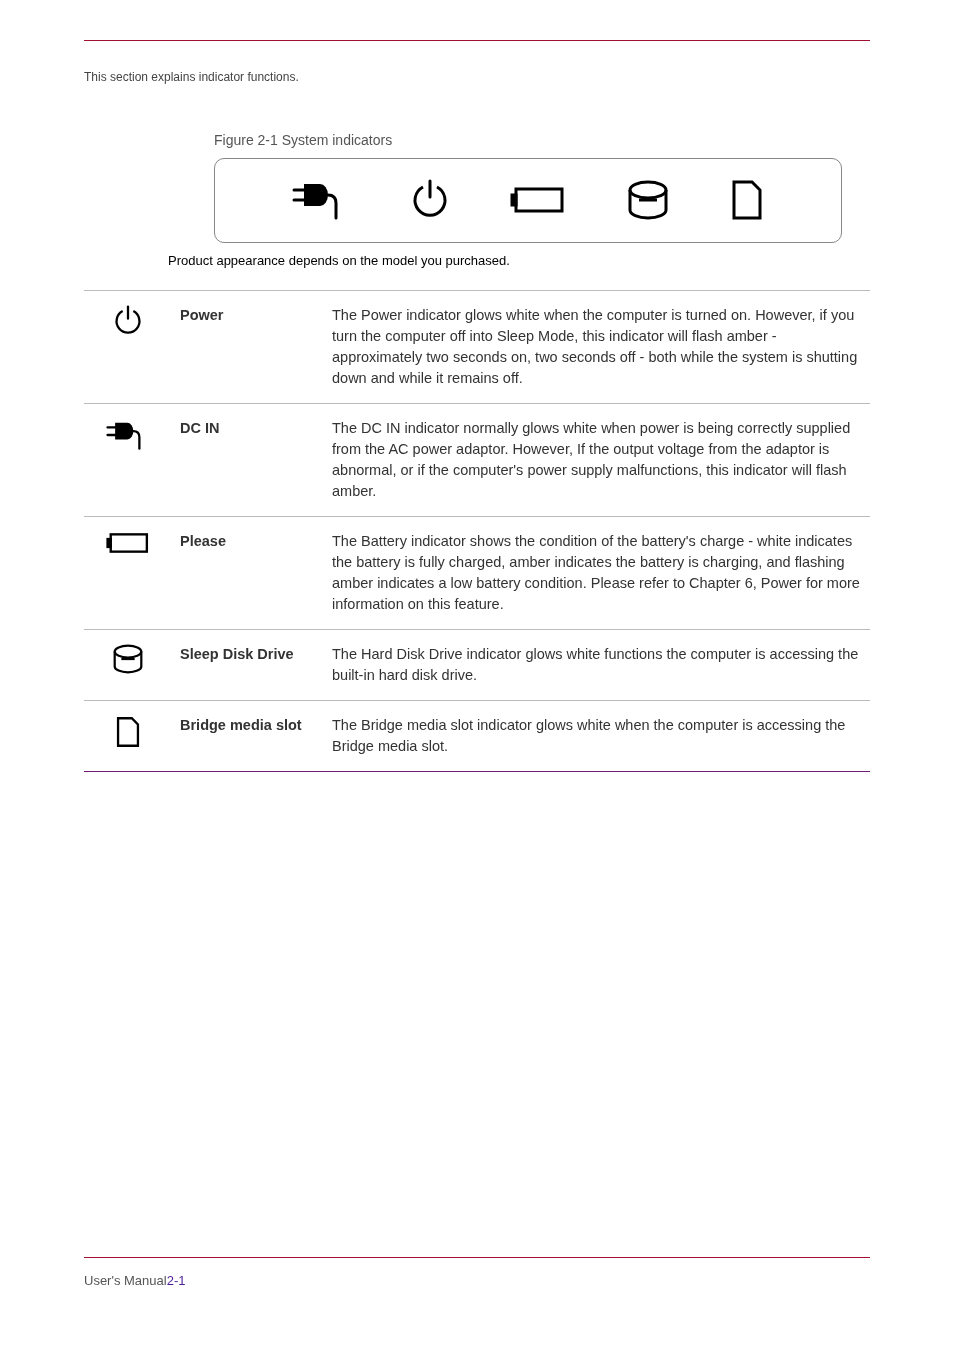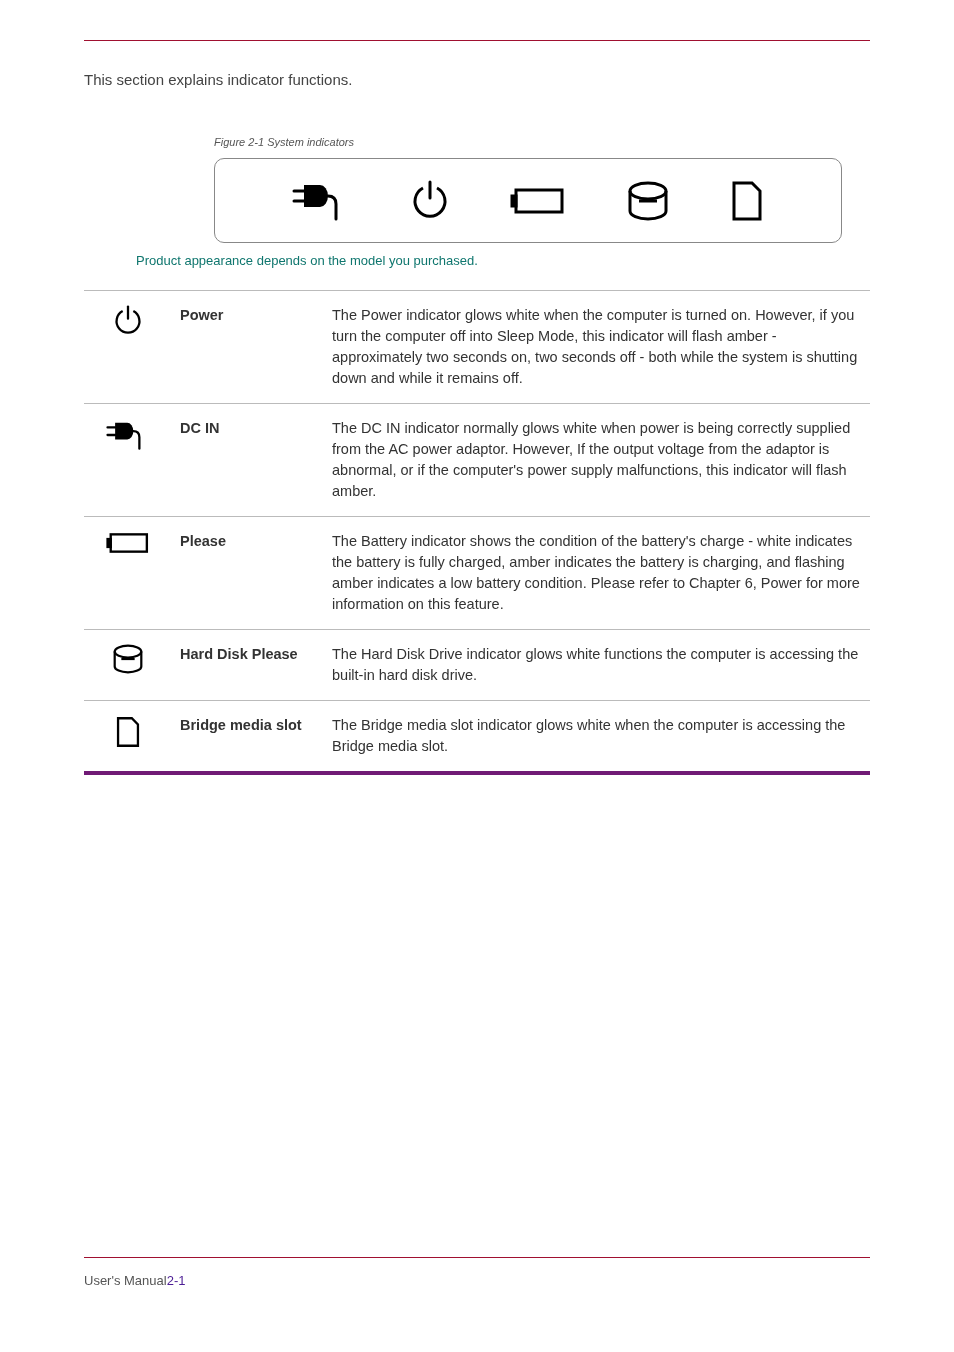--- a/index.html
+++ b/index.html
@@ -19,66 +19,65 @@
     border-top: 1.5px solid #a01030;
     margin-bottom: 28px;
   }
   .section-title {
     font-size: 22px;
     font-weight: 600;
     color: #222;
     margin-bottom: 12px;
   }
   .section-intro {
-    font-size: 15px;
+    font-size: 12px;
     color: #444;
     margin-bottom: 46px;
     line-height: 1.4;
   }
   .figure-wrap {
     margin-left: 130px;
     margin-bottom: 10px;
   }
   .figure-label {
-    font-size: 11px;
-    font-style: italic;
+    font-size: 14px;
     color: #555;
     margin-bottom: 10px;
   }
   .icon-box {
     border: 1px solid #888;
     border-radius: 10px;
     width: 628px;
     height: 85px;
     display: flex;
     align-items: center;
     justify-content: space-around;
     padding: 0 48px;
   }
   .icon-box svg { display: block; }
   .caption {
     font-size: 13px;
-    color: #0f766e;
-    margin-left: 52px;
+    color: #000000;
+    margin-left: 84px;
     margin-top: 2px;
     margin-bottom: 22px;
   }
   table.defs {
     width: 786px;
     border-collapse: collapse;
     font-size: 14.5px;
     color: #333;
   }
   table.defs td {
     border-top: 1px solid #bbb;
     vertical-align: top;
     padding: 14px 8px 14px 0;
     line-height: 1.45;
   }
-  table.defs tr:last-child td { border-bottom: 4px solid #701a75; }
+  table.defs tr:last-child td { border-bottom: 1px solid #701a75; }
   td.col-icon {
     width: 96px;
     text-align: center;
     padding-top: 18px;
   }
   td.col-label {
     width: 152px;
     font-weight: 700;
     padding-top: 18px;
   }
@@ -190,21 +189,21 @@
     <tr>
       <td class="col-icon">
         <span>
           <svg width="34" height="30" viewBox="0 0 46 40" fill="none" stroke="#000" stroke-width="3">
             <ellipse cx="23" cy="10" rx="18" ry="8"></ellipse>
             <path d="M5 10 v20 a18 8 0 0 0 36 0 v-20"></path>
             <line x1="14" y1="20" x2="32" y2="20"></line>
           </svg>
         </span>
       </td>
-      <td class="col-label">Hard Disk Please</td>
+      <td class="col-label">Sleep Disk Drive</td>
       <td class="col-desc">The Hard Disk Drive indicator glows white functions the computer is accessing the built-in hard disk drive.</td>
     </tr>
     <tr>
       <td class="col-icon">
         <span>
           <svg width="26" height="34" viewBox="0 0 34 44" fill="none" stroke="#000" stroke-width="3">
             <path d="M4 4 h18 l8 8 v28 h-26 z"></path>
           </svg>
         </span>
       </td>

